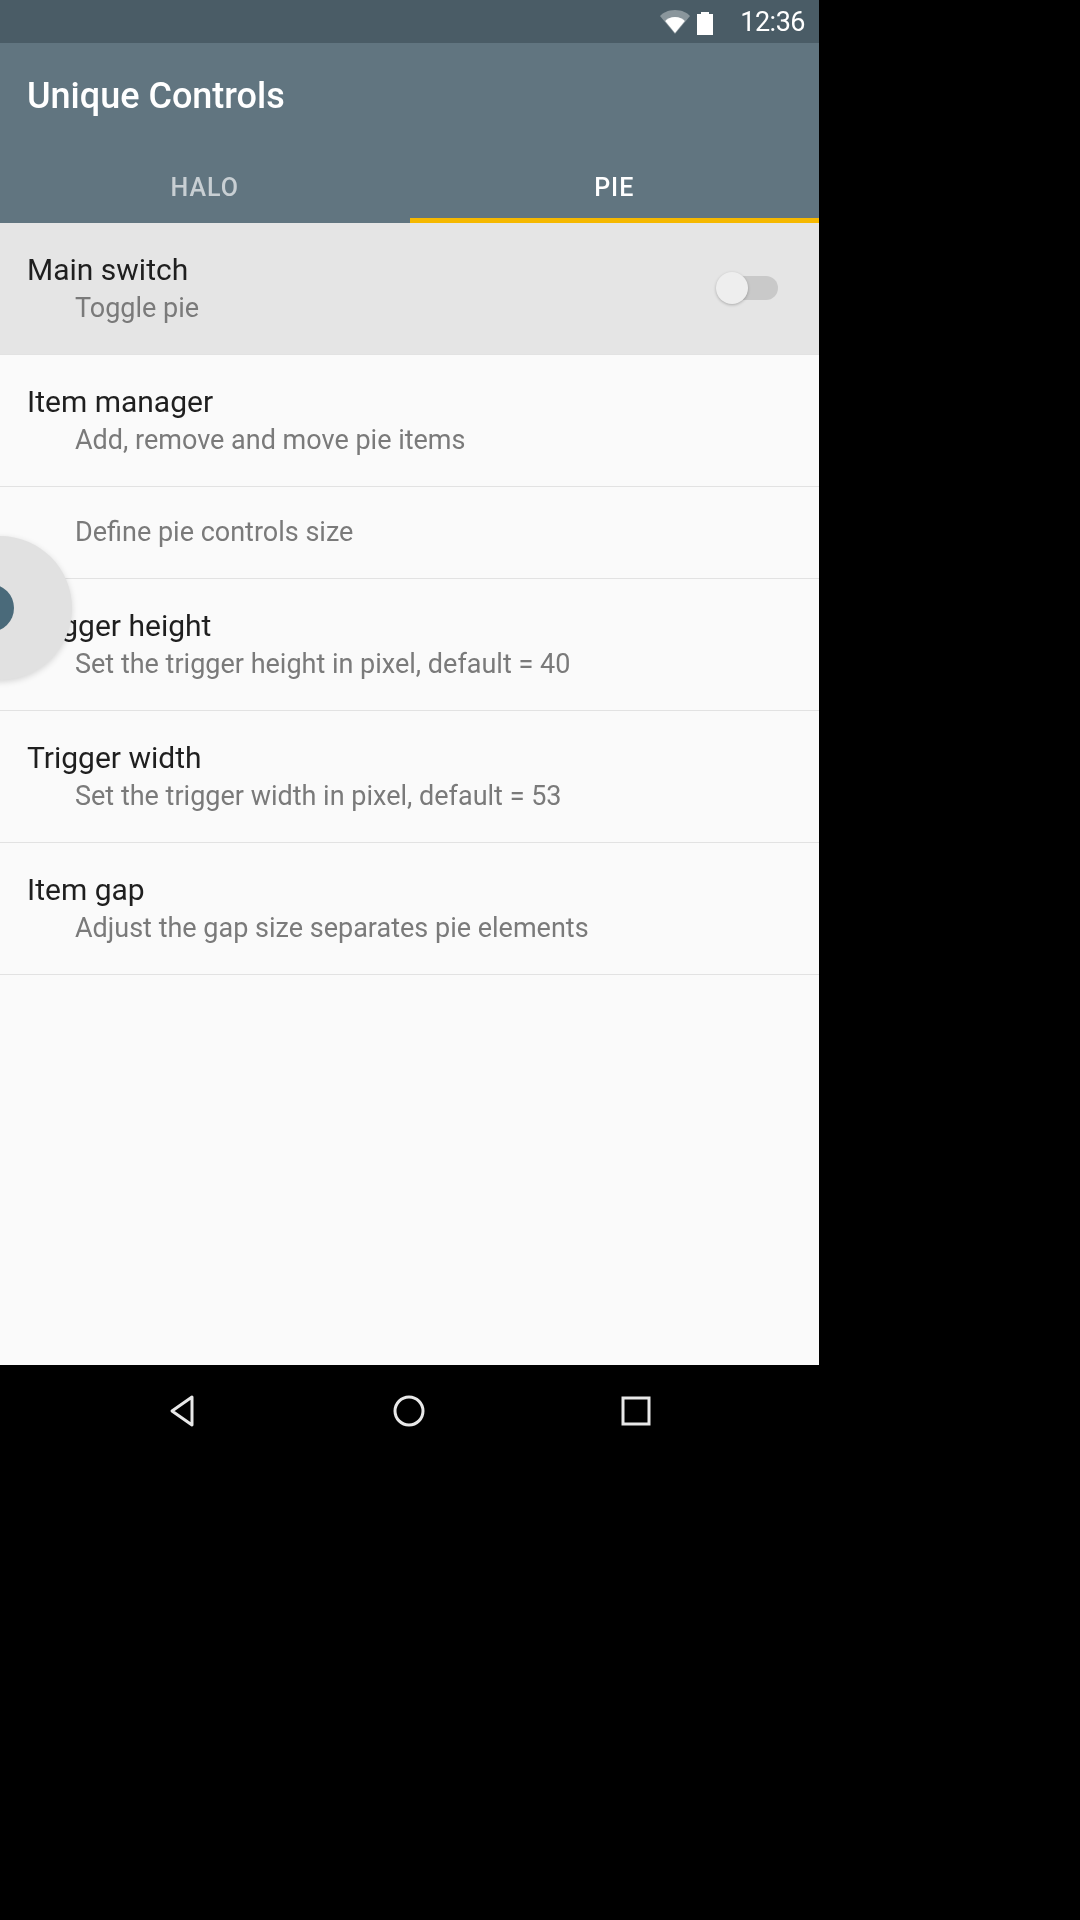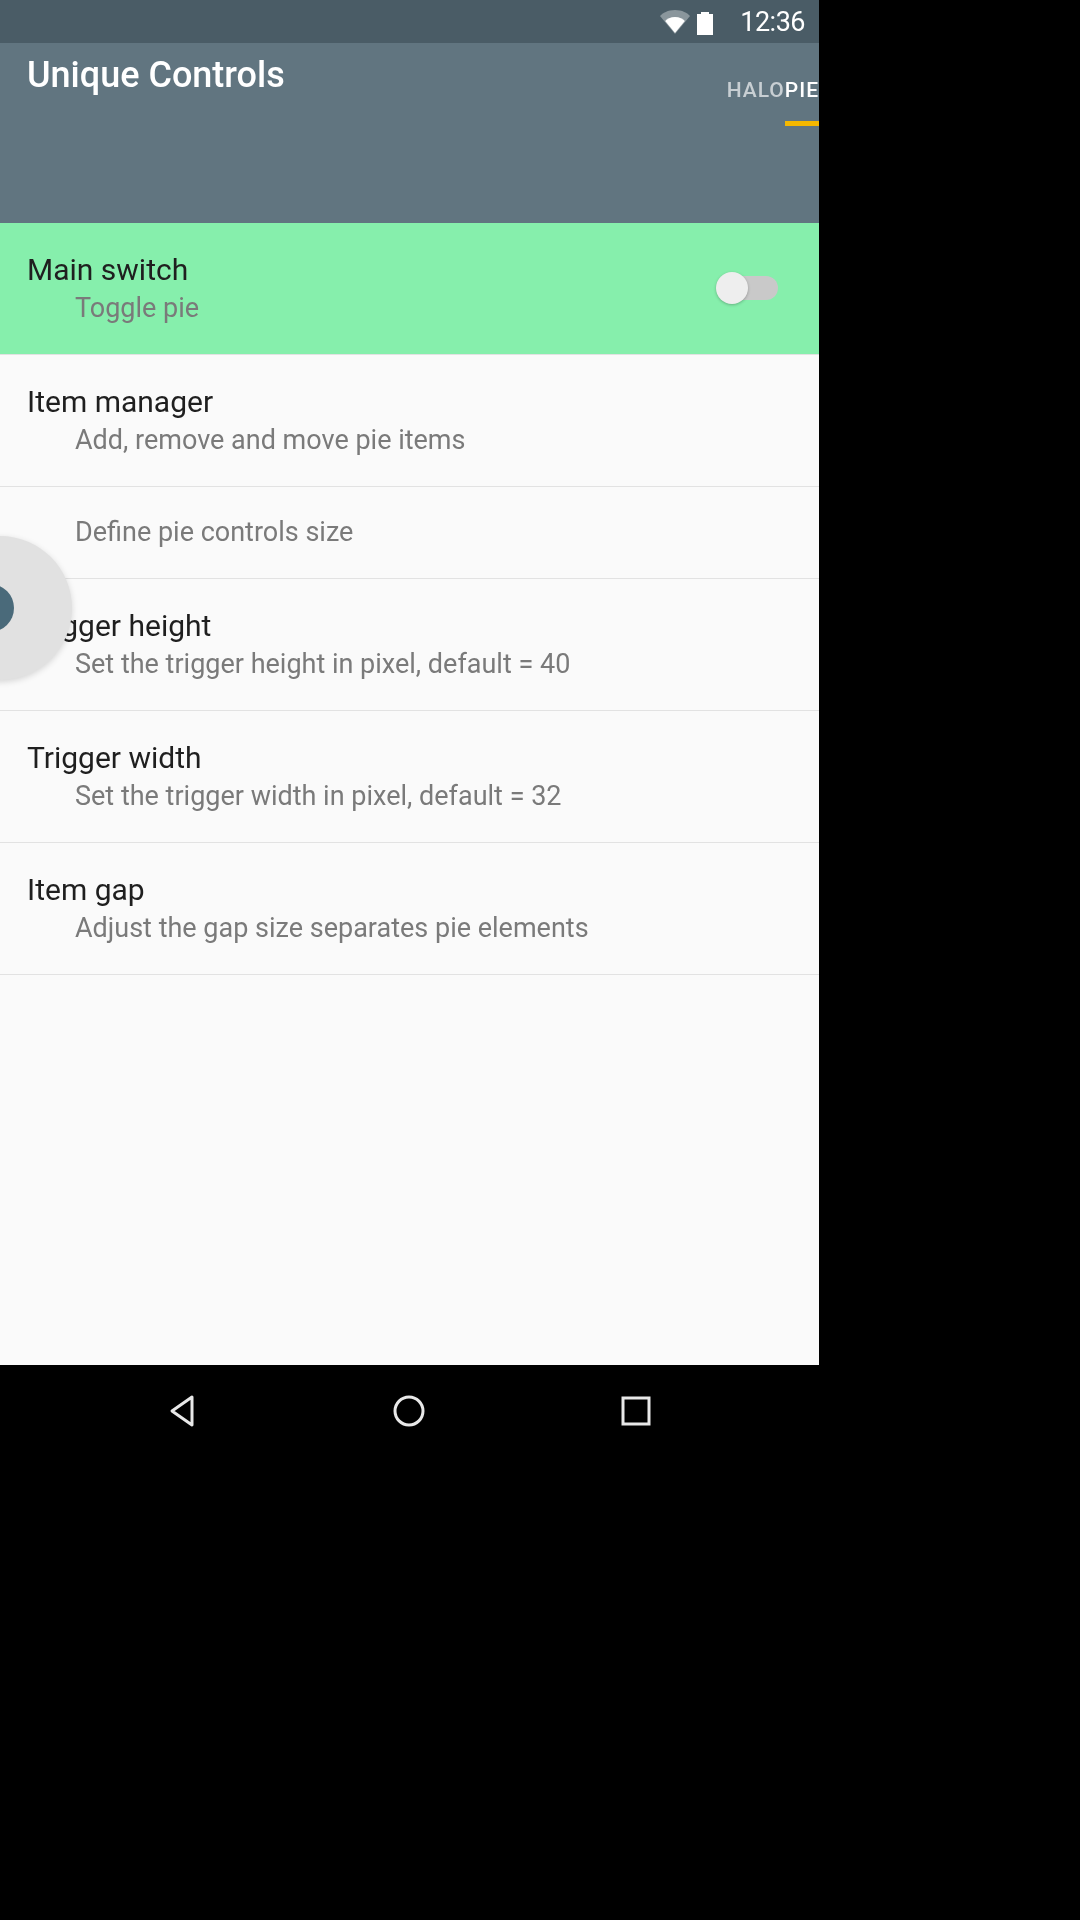--- a/index.html
+++ b/index.html
@@ -52,42 +52,43 @@
     .status-time {
       color: #fff;
       font-size: 27px;
       font-weight: 400;
       margin-left: 20px;
       letter-spacing: -0.5px;
     }
     
     .app-bar {
       background: #617580;
-      padding: 11px 27px 0 27px;
+      padding: 32px 27px 0 27px;
       height: 180px;
       display: flex;
+      flex-direction: column;
       justify-content: space-between;
     }
     .app-title {
       color: #fff;
       font-size: 36px;
       font-weight: 500;
       letter-spacing: 0px;
     }
     .tabs {
       display: flex;
       height: 72px;
       margin: 0 -27px;
     }
     .tab {
       flex: 1;
       display: flex;
       align-items: center;
       justify-content: center;
-      font-size: 21px;
+      font-size: 25px;
       font-weight: 500;
       letter-spacing: 1px;
       cursor: pointer;
       position: relative;
       color: rgba(255,255,255,0.65);
     }
     .tab.active {
       color: #fff;
     }
     .tab.active::after {
@@ -108,21 +109,21 @@
     .setting-item {
       padding: 29px 27px 30px 27px;
       border-bottom: 1px solid #e2e2e2;
       display: flex;
       align-items: center;
       justify-content: space-between;
       cursor: pointer;
       background: #fafafa;
     }
     .setting-item.highlighted {
-      background: #86efac;
+      background: #e5e5e5;
     }
     .setting-text {
       flex: 1;
     }
     .setting-title {
       font-size: 30px;
       color: #1f1f1f;
       margin-bottom: 5px;
       font-weight: 400;
     }
@@ -261,21 +262,21 @@
     <div class="setting-item">
       <div class="setting-text">
         <div class="setting-title">Trigger height</div>
         <div class="setting-subtitle">Set the trigger height in pixel, default = 40</div>
       </div>
     </div>
 
     <div class="setting-item">
       <div class="setting-text">
         <div class="setting-title">Trigger width</div>
-        <div class="setting-subtitle">Set the trigger width in pixel, default = 32</div>
+        <div class="setting-subtitle">Set the trigger width in pixel, default = 53</div>
       </div>
     </div>
 
     <div class="setting-item">
       <div class="setting-text">
         <div class="setting-title">Item gap</div>
         <div class="setting-subtitle">Adjust the gap size separates pie elements</div>
       </div>
     </div>
 

